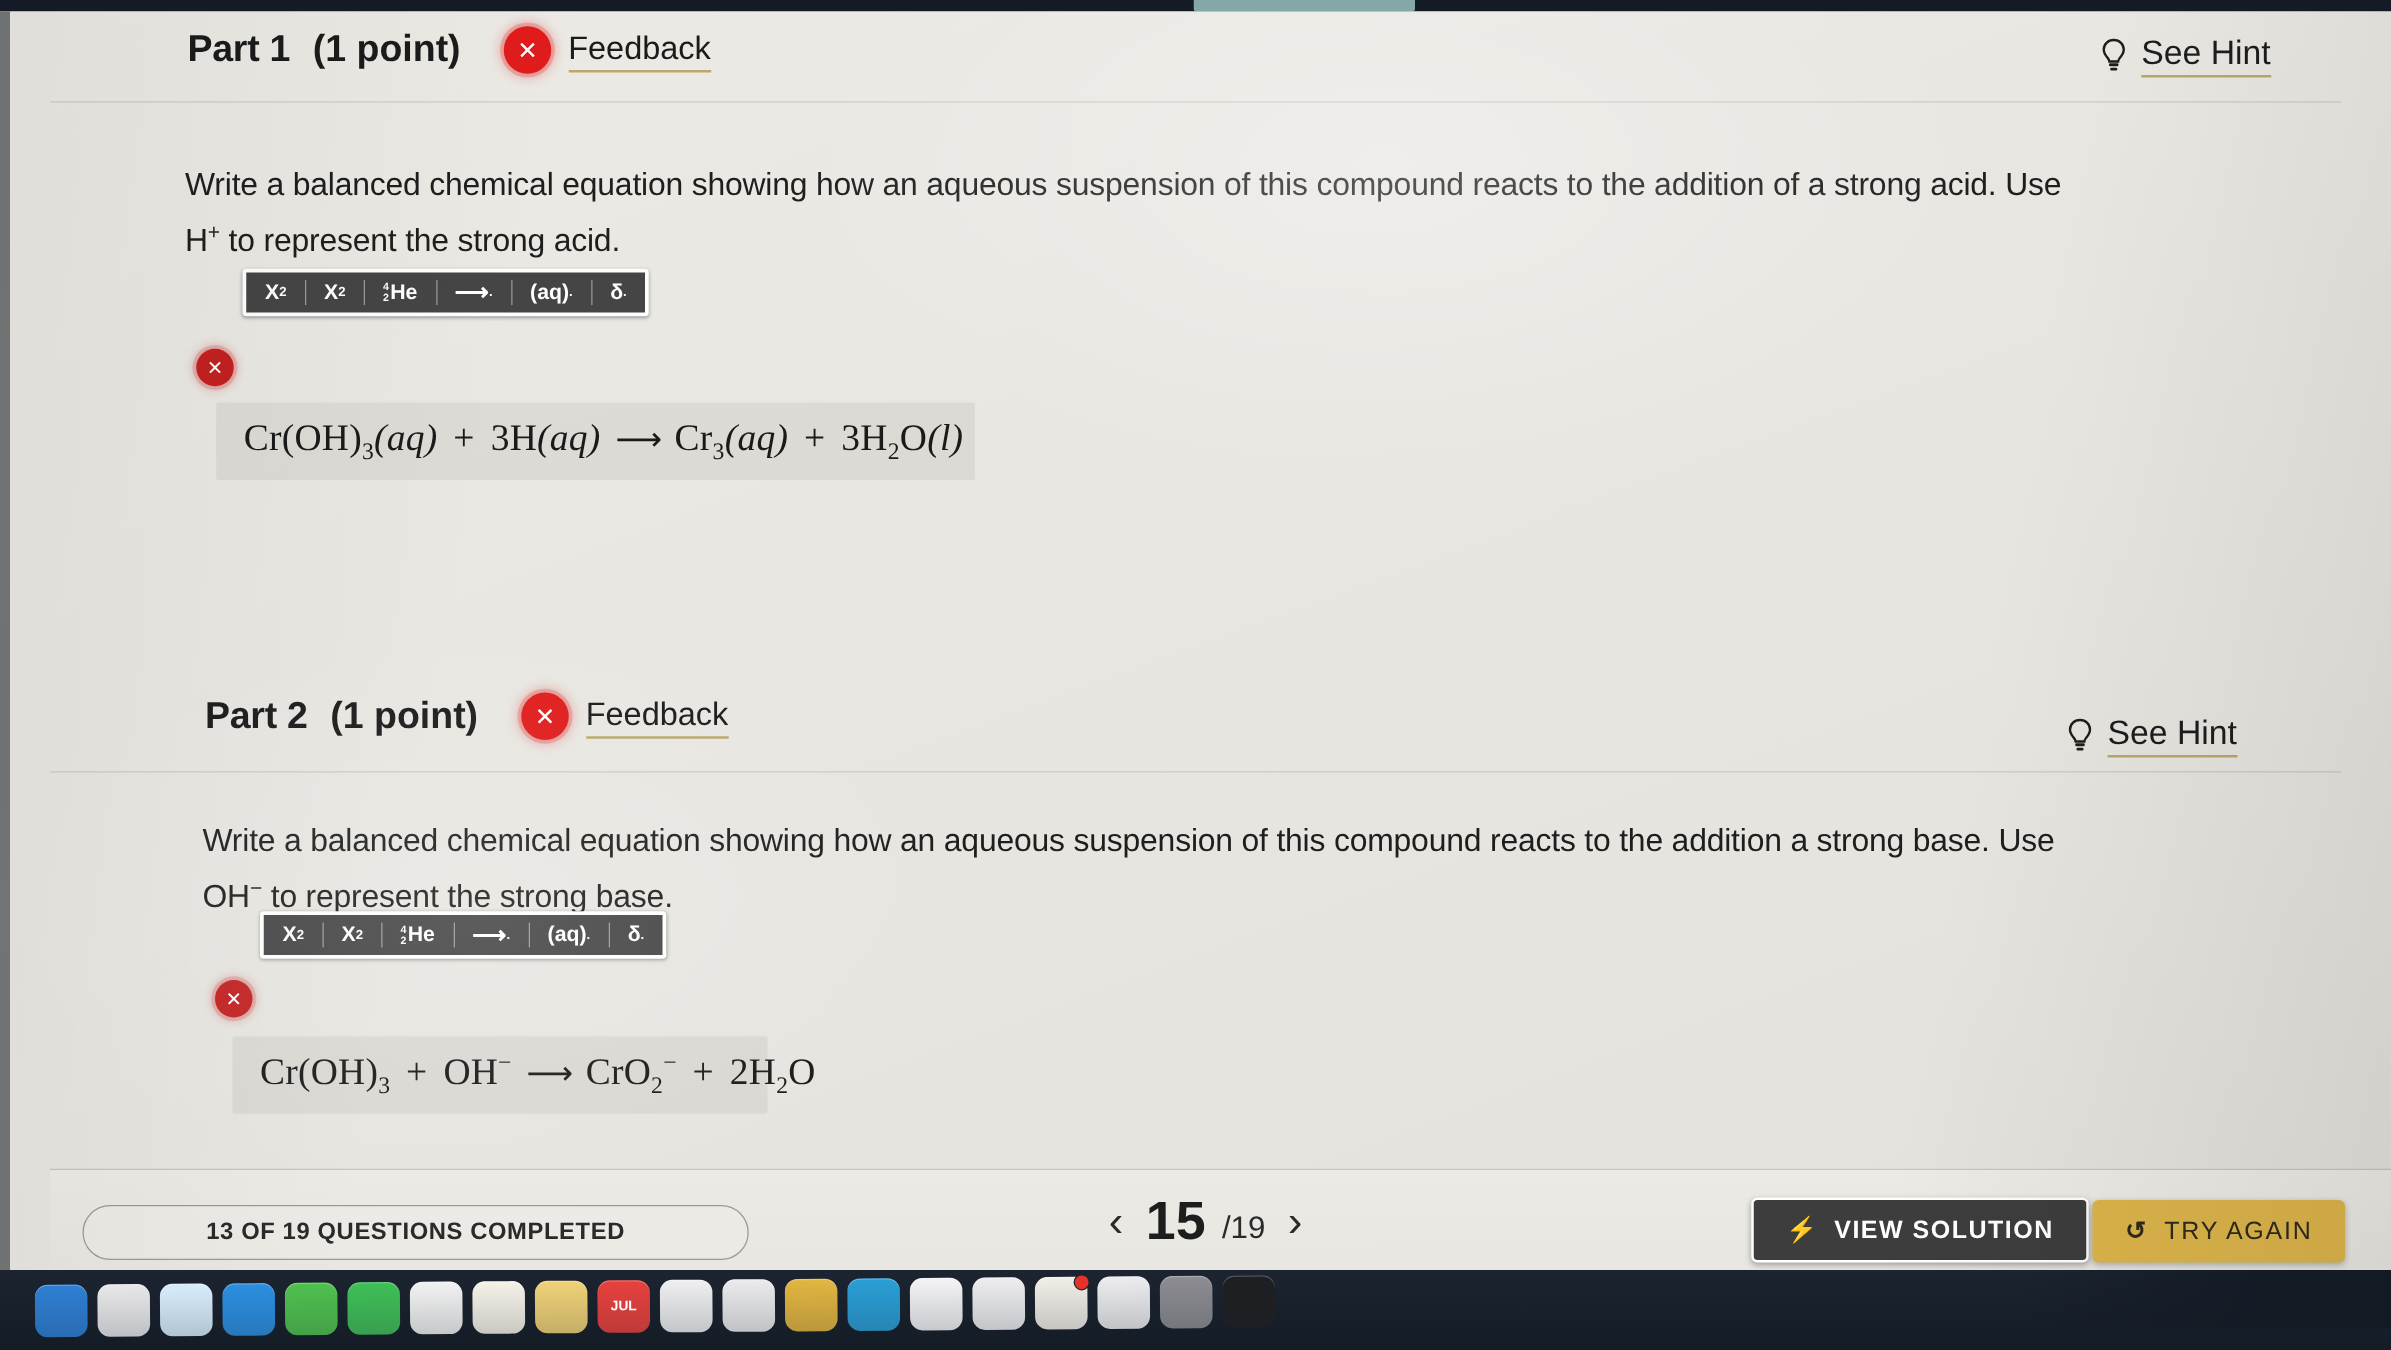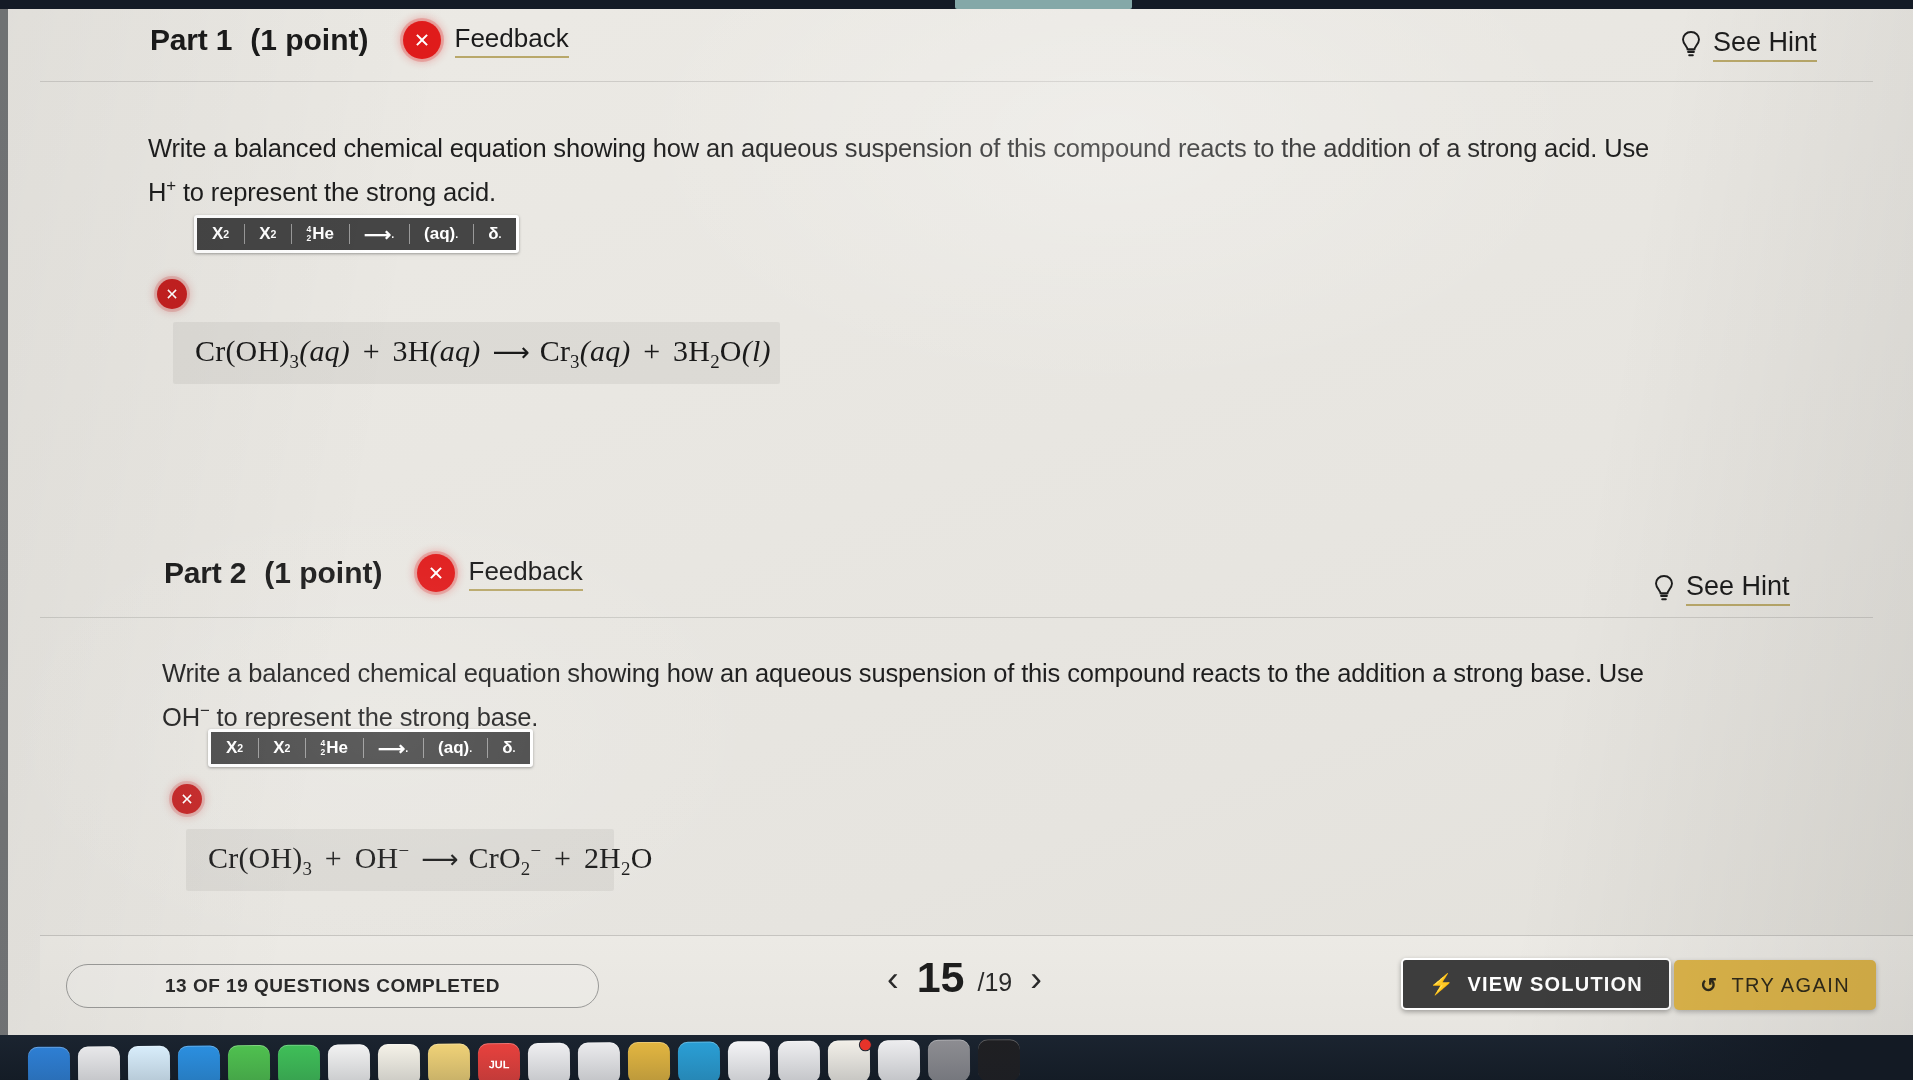--- a/index.html
+++ b/index.html
@@ -335,21 +335,21 @@
     letter-spacing: 1.4px;
     white-space: nowrap;
   }
   .refresh-glyph { font-size: 22px; color:#2f2a1a; line-height:1; font-weight:bold; }
 
   
   #dock {
     position: absolute;
     left: 0; bottom: 0;
     width: 1913px;
-    height: 45px;
+    height: 64px;
     background: linear-gradient(180deg,#1b2430 0%,#141c26 100%);
     z-index: 60;
     overflow: hidden;
   }
   #dock-inner {
     position: absolute;
     left: 28px;
     top: 8px;
     display: flex;
     gap: 8px;

